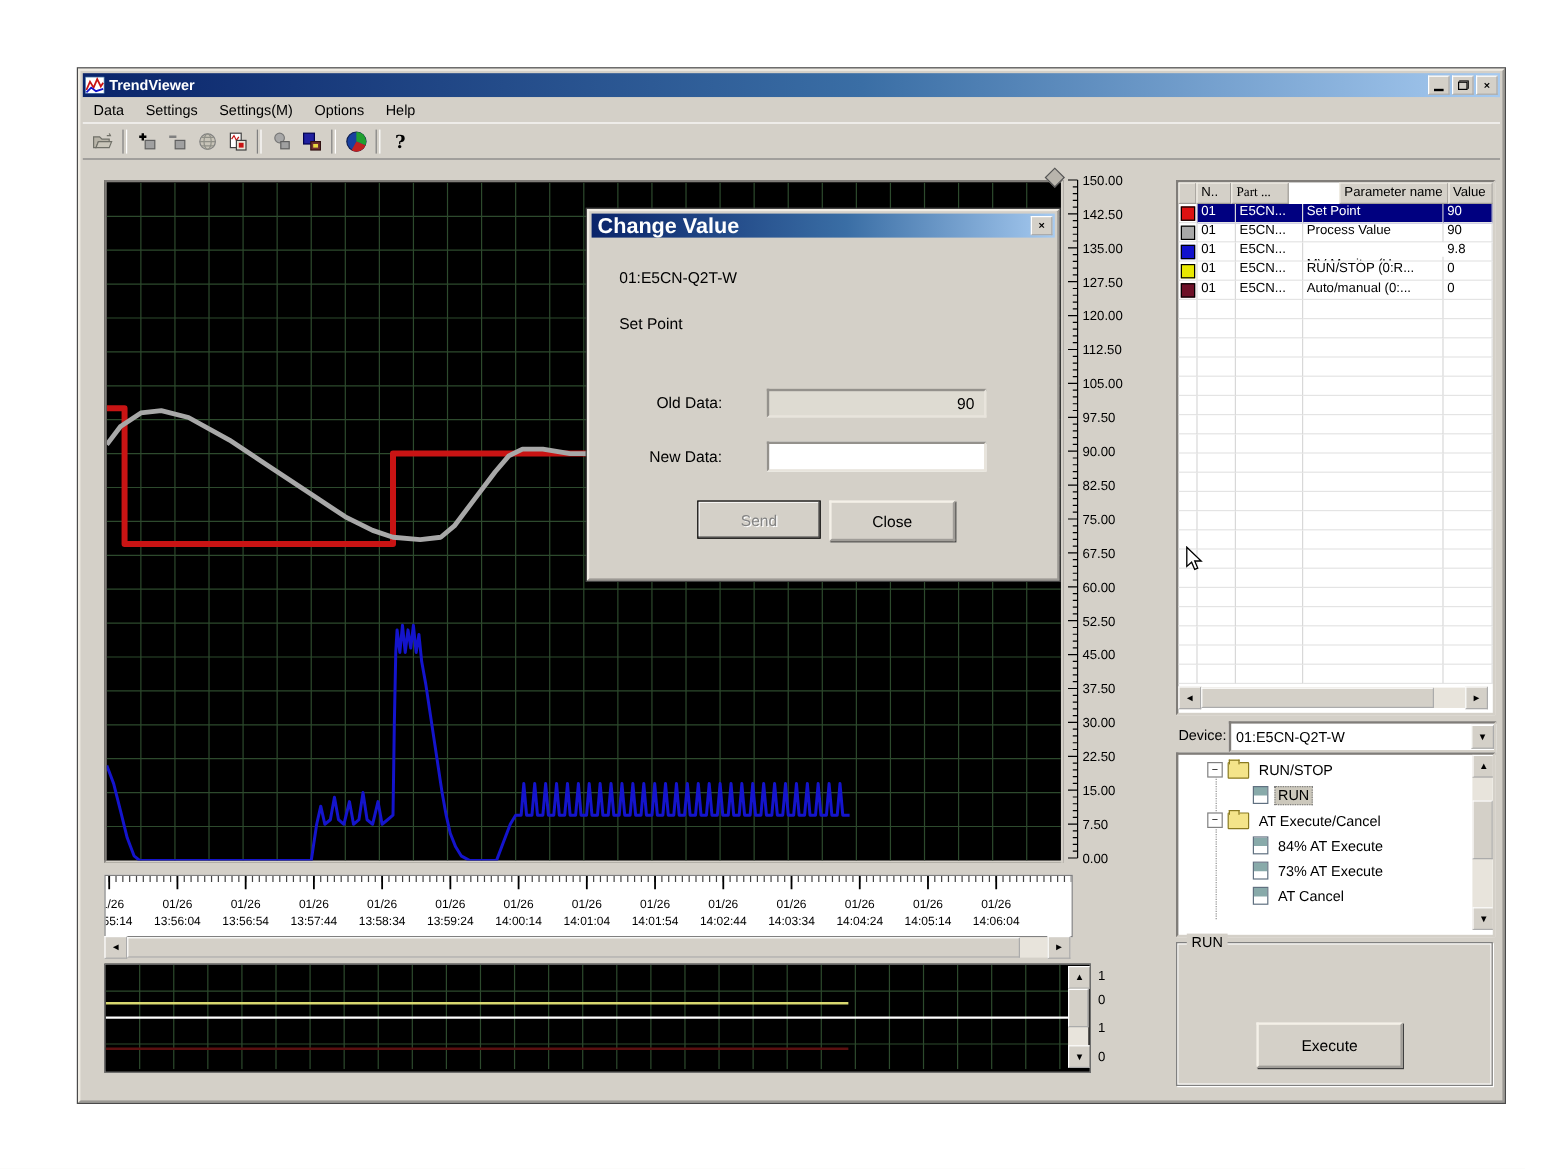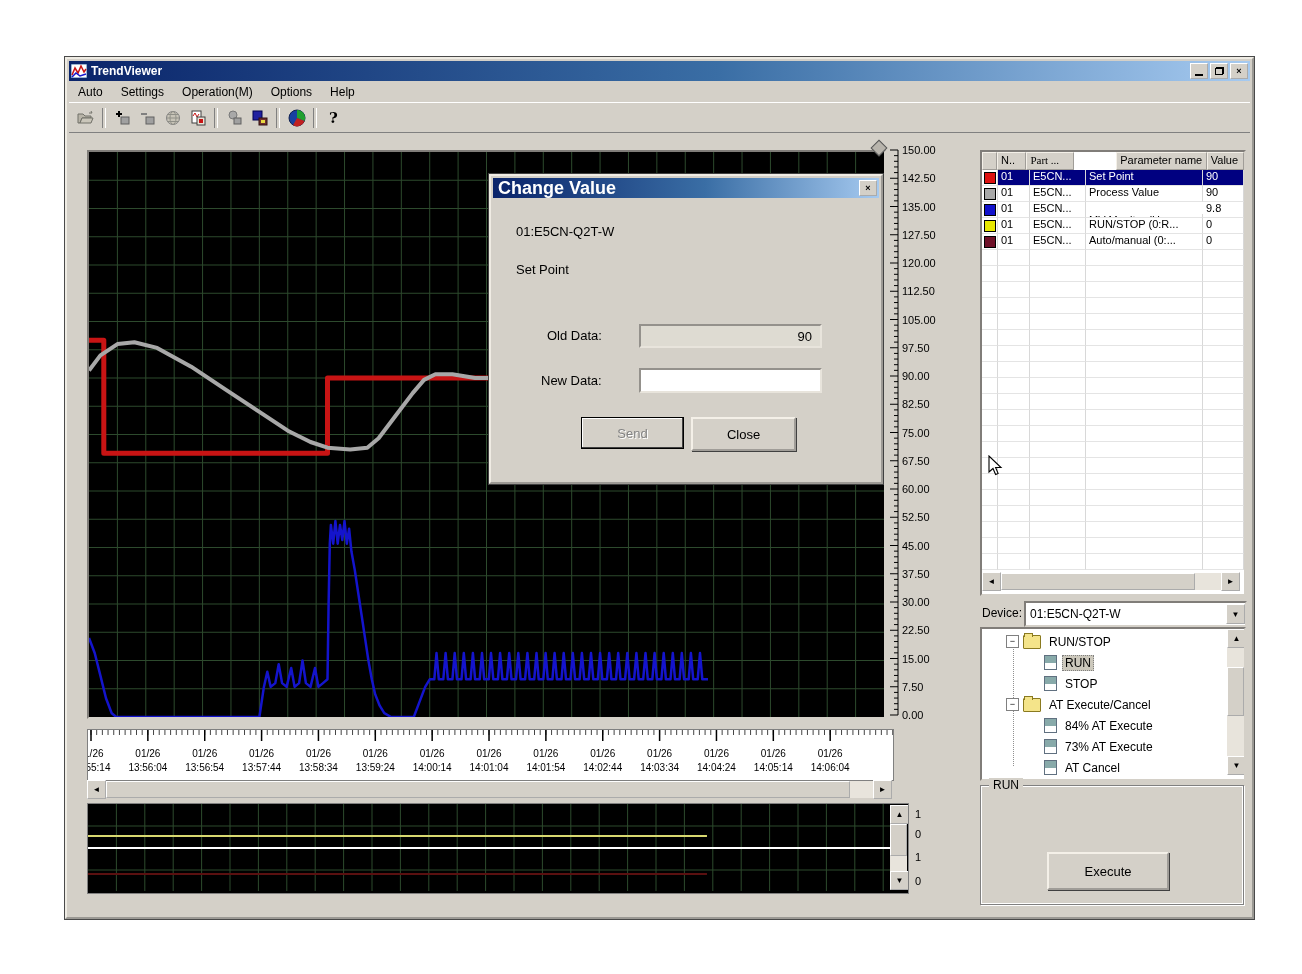--- a/index.html
+++ b/index.html
@@ -124,23 +124,23 @@
     <span class="win-btn">
           <span class="restore-shape">
             <span class="r1"></span>
             <span class="r2"></span>
           </span>
         </span>
     <span class="win-btn">×</span>
   </div>
 
   <div id="menu-bar" class="abs">
-    <span class="menu-item">Auto</span>
+    <span class="menu-item">Data</span>
     <span class="menu-item">Settings</span>
-    <span class="menu-item">Operation(M)</span>
+    <span class="menu-item">Settings(M)</span>
     <span class="menu-item">Options</span>
     <span class="menu-item">Help</span>
   </div>
 
   <div id="toolbar" class="abs">
     <span class="tb-btn">
       <svg width="18" height="14">
             <path d="M1,12 L1,3 L6,3 L8,5 L14,5 L14,7 L5,7 L3,12 Z" fill="#b8b4a8" stroke="#707068"></path>
             <path d="M3,12 L5,7 L16,7 L14,12 Z" fill="#cac6ba" stroke="#707068"></path>
             <path d="M12,2 l3,0 l-1,-2" fill="none" stroke="#707068"></path>
@@ -834,24 +834,20 @@
     <div id="tree-items">
           <div class="tree-row" style="padding-left: 24px;">
             <div class="expander">−</div>
             <div class="folder"></div>
             <div class="tree-label">RUN/STOP</div>
           </div>
           <div class="tree-row" style="padding-left: 62px;">
             <div class="doc"></div>
             <div class="tree-label sel">RUN</div>
           </div>
-          <div class="tree-row" style="padding-left: 62px;">
-            <div class="doc"></div>
-            <div class="tree-label">STOP</div>
-          </div>
           <div class="tree-row" style="padding-left: 24px;">
             <div class="expander">−</div>
             <div class="folder"></div>
             <div class="tree-label">AT Execute/Cancel</div>
           </div>
           <div class="tree-row" style="padding-left: 62px;">
             <div class="doc"></div>
             <div class="tree-label">84% AT Execute</div>
           </div>
           <div class="tree-row" style="padding-left: 62px;">

